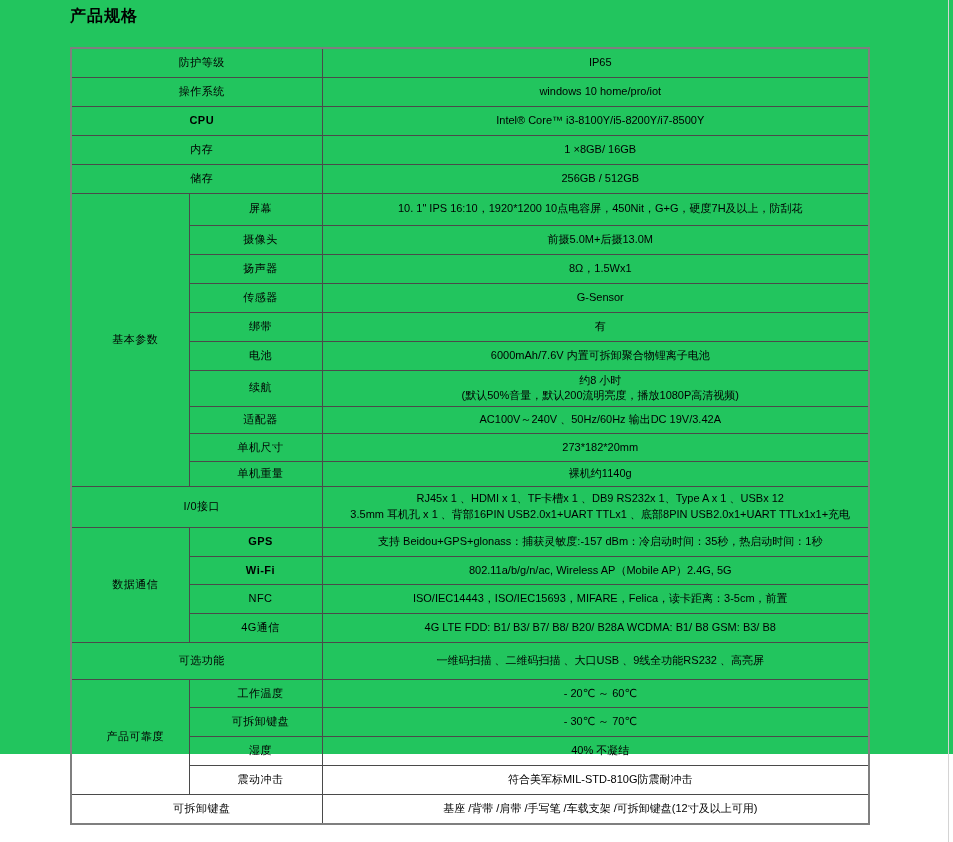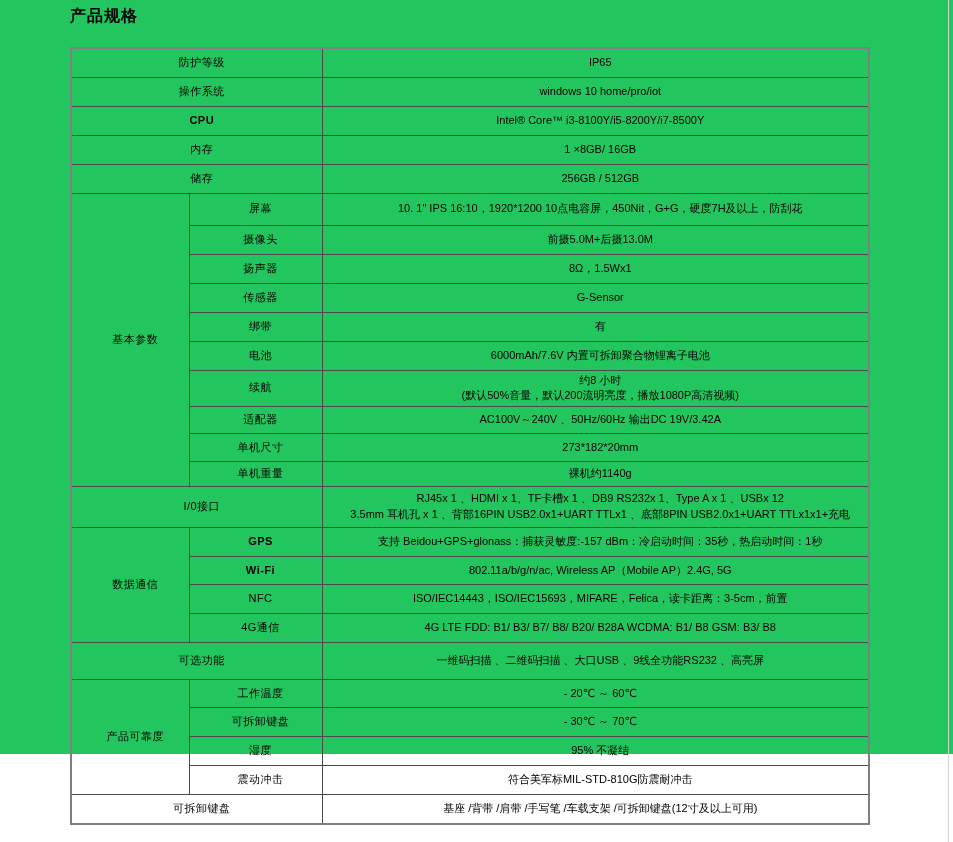--- a/index.html
+++ b/index.html
@@ -152,21 +152,21 @@
         <td class="grp" rowspan="4">产品可靠度</td>
         <td class="sub">工作温度</td>
         <td class="val">- 20℃ ～ 60℃</td>
       </tr>
       <tr style="height:29px">
         <td class="sub">可拆卸键盘</td>
         <td class="val">- 30℃ ～ 70℃</td>
       </tr>
       <tr style="height:29px">
         <td class="sub">湿度</td>
-        <td class="val">95% 不凝结</td>
+        <td class="val">40% 不凝结</td>
       </tr>
       <tr style="height:29px">
         <td class="sub">震动冲击</td>
         <td class="val">符合美军标MIL-STD-810G防震耐冲击</td>
       </tr>
 
       <tr style="height:29px">
         <td class="lbl" colspan="2">可拆卸键盘</td>
         <td class="val">基座 /背带 /肩带 /手写笔 /车载支架 /可拆卸键盘(12寸及以上可用)</td>
       </tr>

